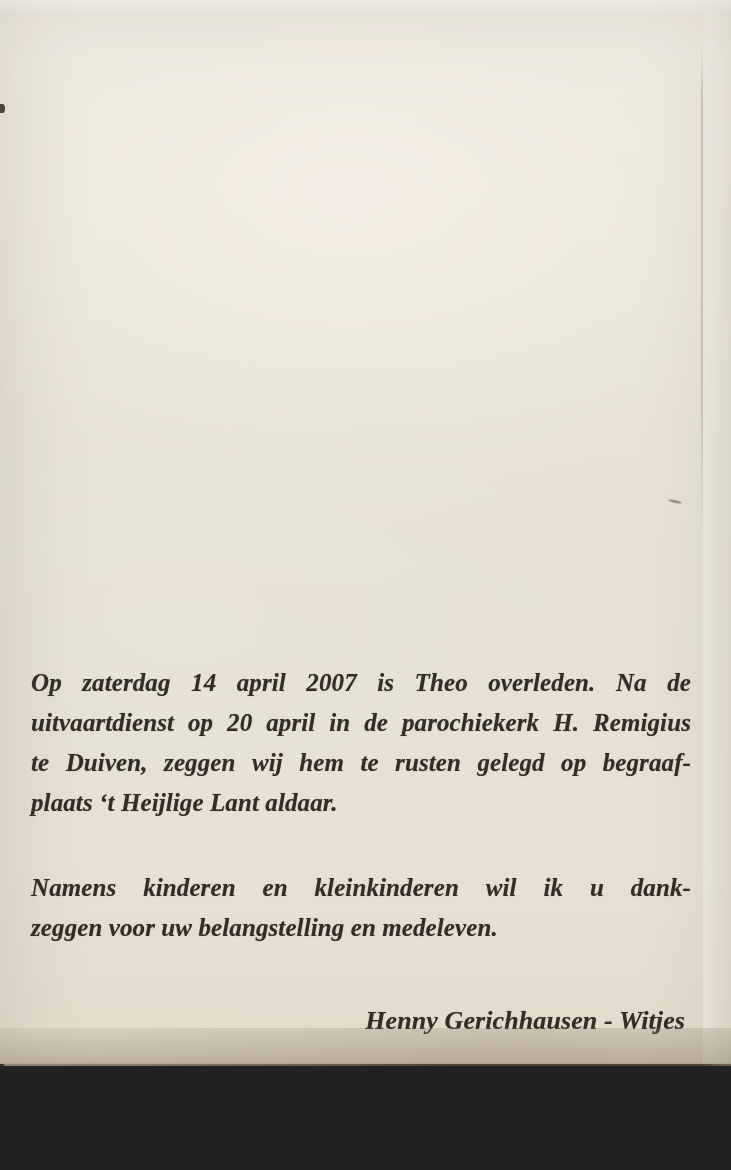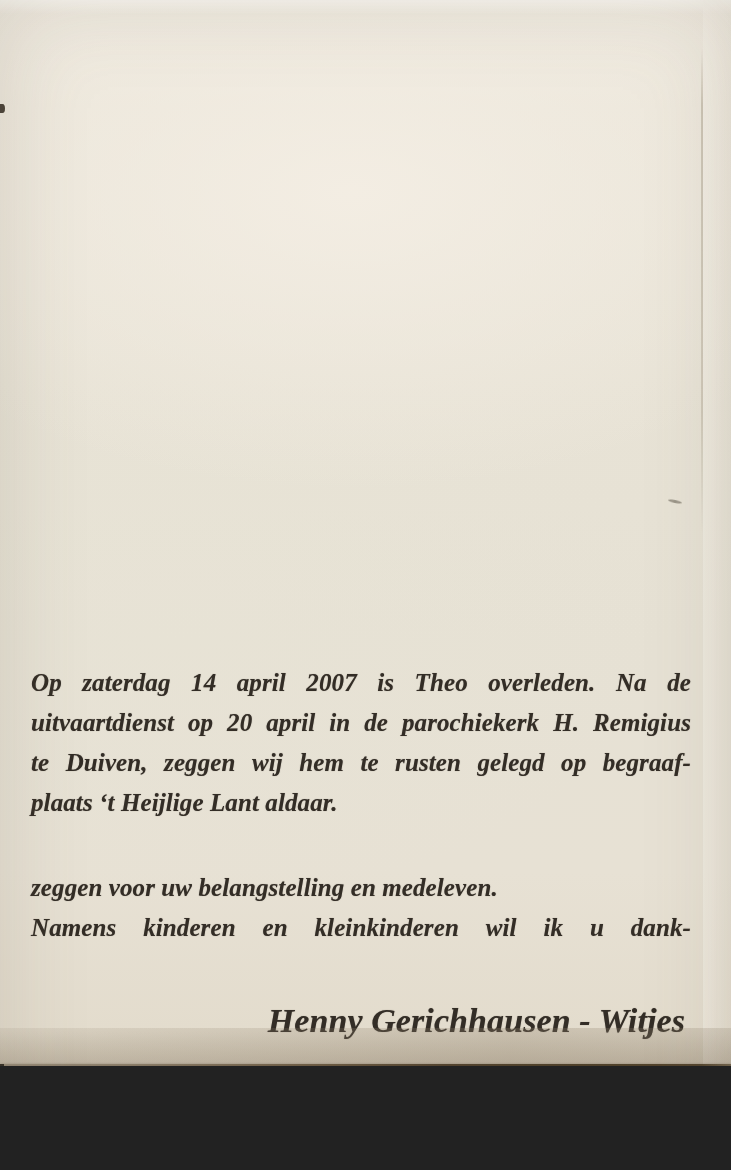--- a/index.html
+++ b/index.html
@@ -135,21 +135,21 @@
   }
   .line-last {
     text-align: right;
     text-align-last: left;
   }
   .signature {
     position: absolute;
     left: 31px; top: 1001px;
     width: 654px;
     text-align: right;
-    font-size: 34px;
+    font-size: 26px;
   }
 </style>
 </head>
 <body>
 
 <div class="photo">
 
   <div class="paper"></div>
   <div class="top-light"></div>
   <div class="right-edge-light"></div>
@@ -158,22 +158,22 @@
   <div class="speck-mid"></div>
 
   <div class="para para-1">
     <div class="textline line-justify">Op zaterdag 14 april 2007 is Theo overleden. Na de</div>
     <div class="textline line-justify">uitvaartdienst op 20 april in de parochiekerk H. Remigius</div>
     <div class="textline line-justify">te Duiven, zeggen wij hem te rusten gelegd op begraaf-</div>
     <div class="textline line-last">plaats ‘t Heijlige Lant aldaar.</div>
   </div>
 
   <div class="para para-2">
+    <div class="textline line-justify">Namens kinderen en kleinkinderen wil ik u dank-</div>
     <div class="textline line-last">zeggen voor uw belangstelling en medeleven.</div>
-    <div class="textline line-justify">Namens kinderen en kleinkinderen wil ik u dank-</div>
   </div>
 
   <div class="textline signature">Henny Gerichhausen - Witjes</div>
 
   <div class="card-bottom-shade"></div>
 
   <div class="table-band">
     <div class="band-top-line"></div>
     <div class="band-left-dark"></div>
     <div class="band-right-light"></div>

